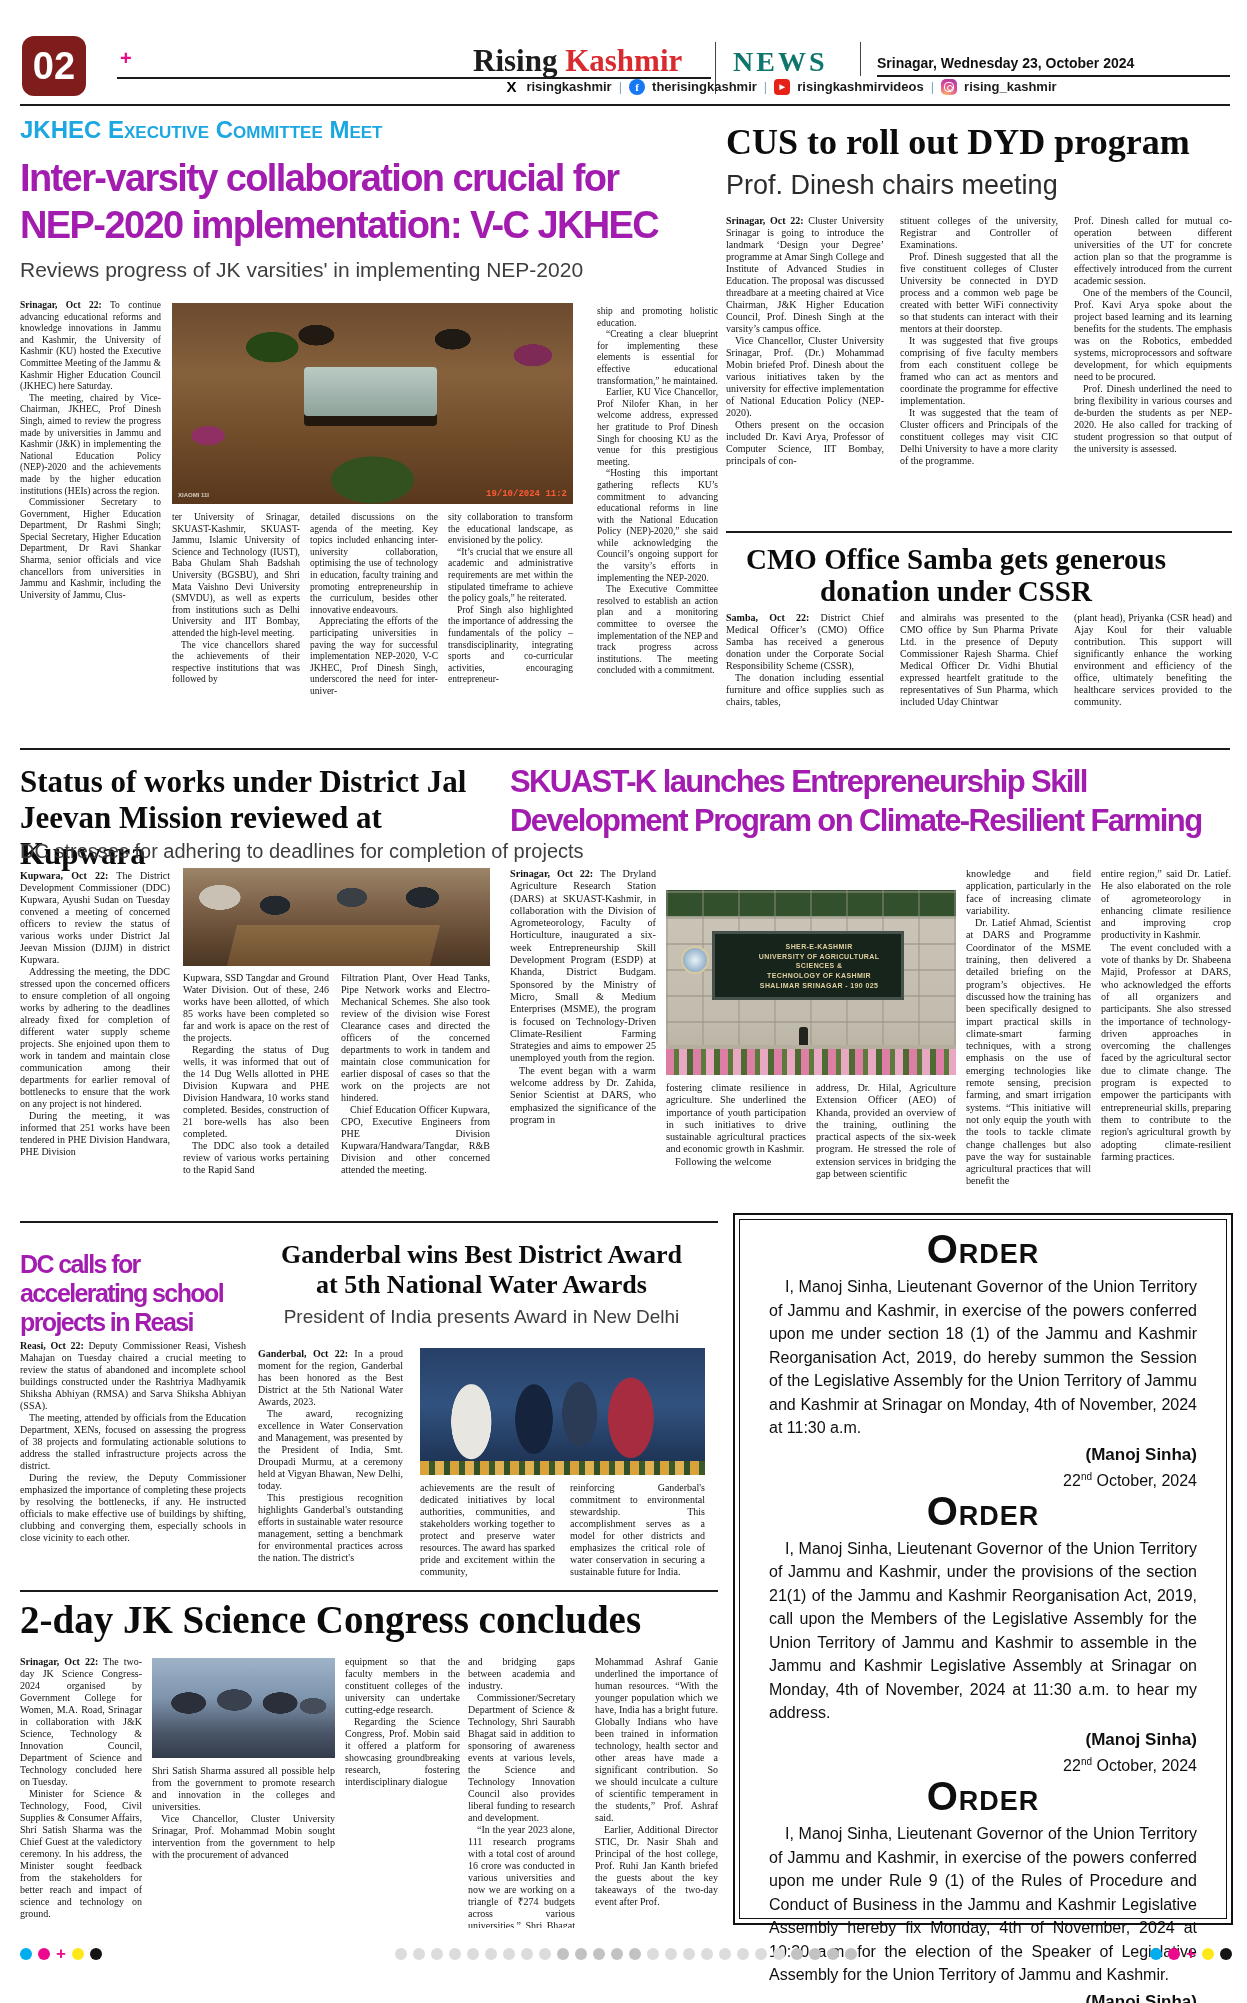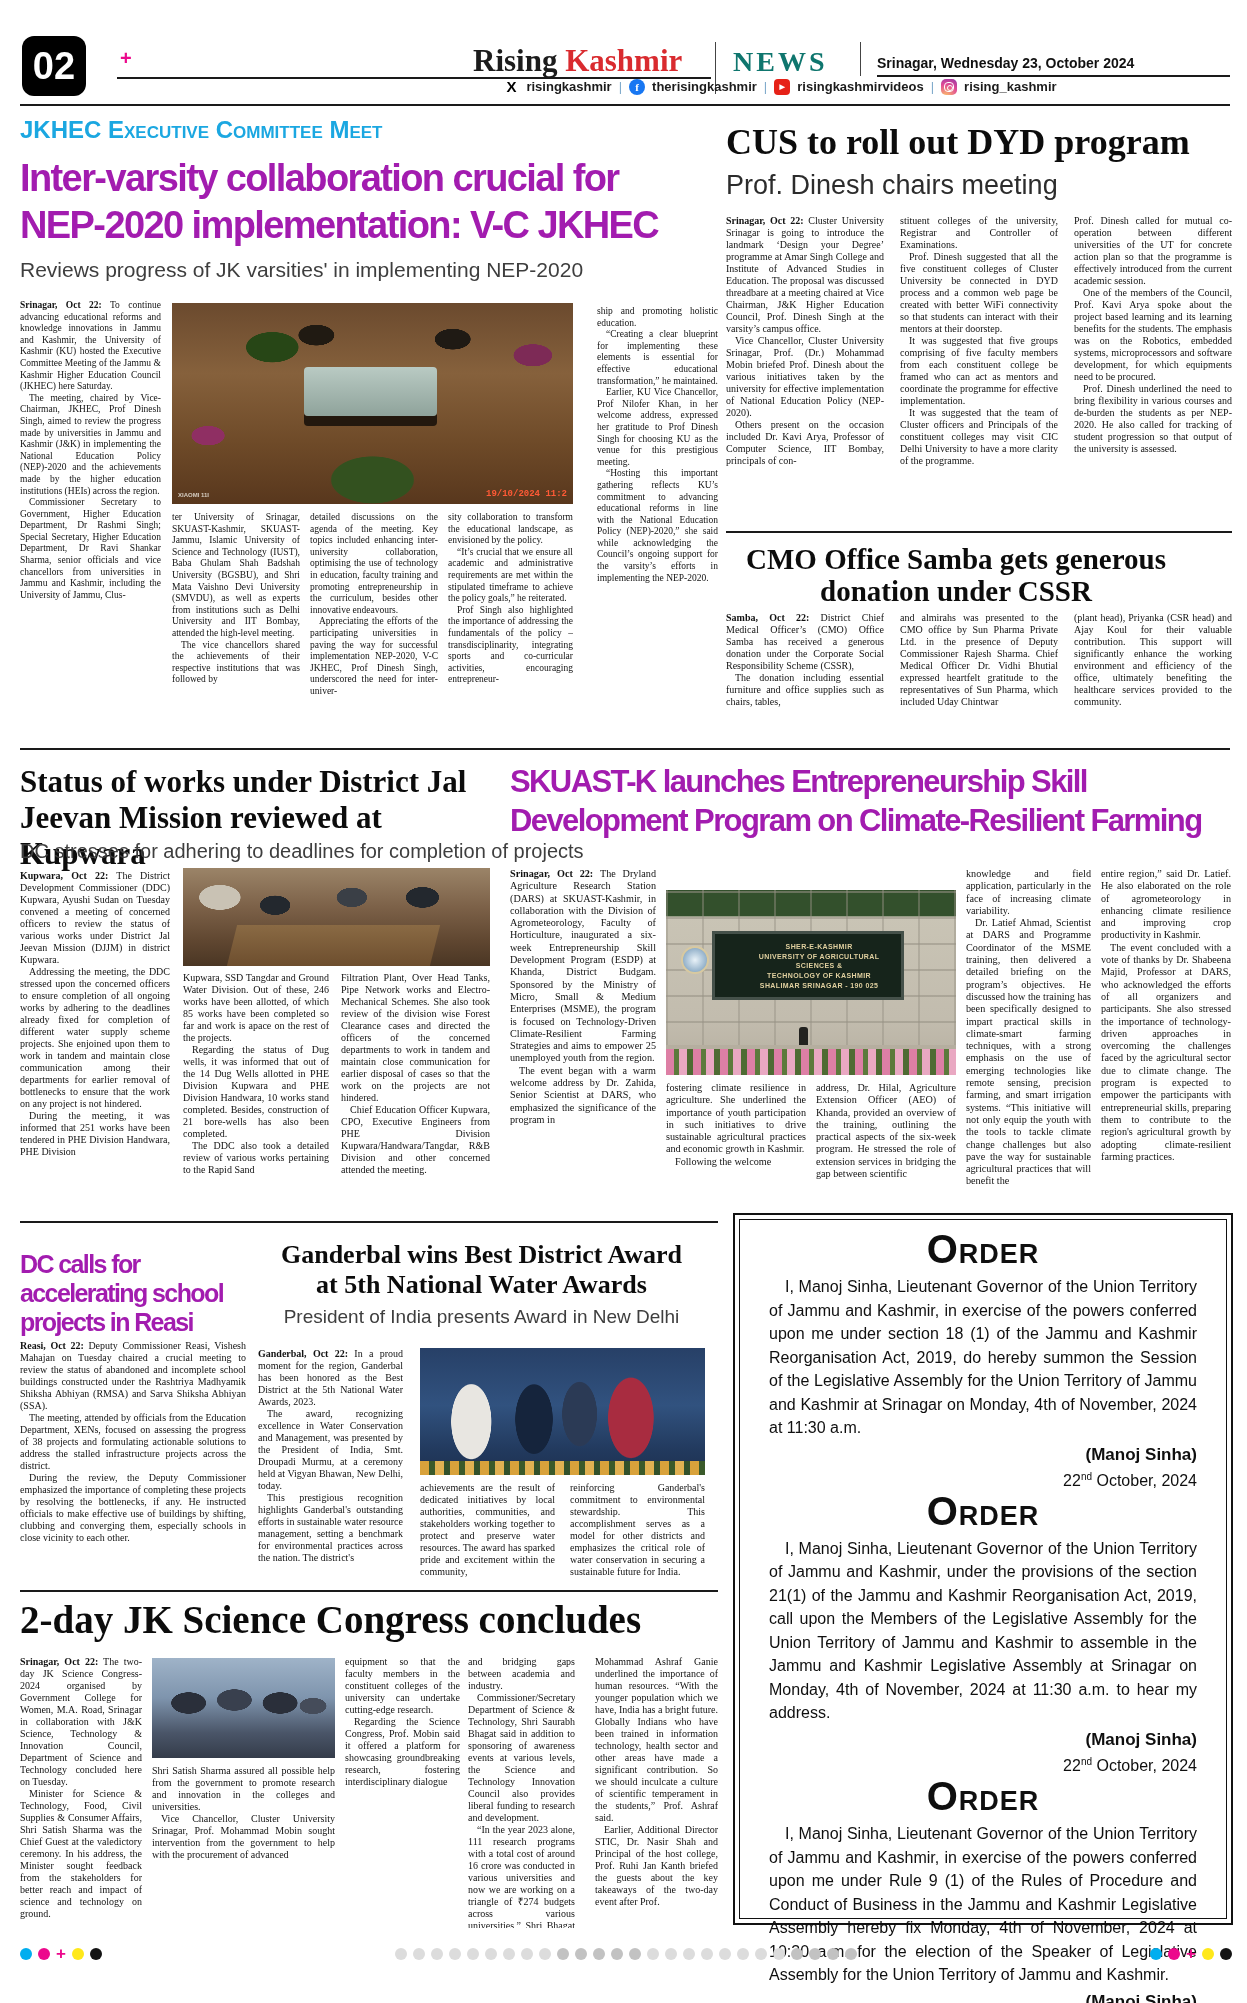--- a/index.html
+++ b/index.html
@@ -1,20 +1,20 @@
 <!DOCTYPE html>
 <html><head>
 <meta charset="utf-8">
 <style>
   html,body{margin:0;padding:0;background:#fff;}
   .page{position:relative;width:1247px;height:2003px;background:#fff;font-family:"Liberation Serif",serif;overflow:hidden;}
   .abs{position:absolute;}
   .rule{position:absolute;background:#1a1a1a;}
   
-  .pagenum{position:absolute;left:22px;top:36px;width:64px;height:60px;background:#000000;border-radius:12px;color:#fff;
+  .pagenum{position:absolute;left:22px;top:36px;width:64px;height:60px;background:#7f1d1d;border-radius:12px;color:#fff;
     font:700 38px/60px "Liberation Sans",sans-serif;text-align:center;}
   .masthead{position:absolute;left:473px;top:44px;font:700 31px/34px "Liberation Serif",serif;color:#1c1c1c;}
   .masthead .red{color:#d92b2f;}
   .newslbl{position:absolute;left:733px;top:46px;font:700 28px/32px "Liberation Serif",serif;letter-spacing:3px;color:#0f766e;}
   .dateline-top{position:absolute;left:877px;top:54px;font:700 14px/18px "Liberation Sans",sans-serif;color:#111;}
   .vbar{position:absolute;width:1px;background:#444;}
   .regcross-top{position:absolute;left:120px;top:48px;color:#ec098c;font:700 20px/20px "Liberation Sans",sans-serif;}
   .social{position:absolute;left:440px;top:78px;width:680px;display:flex;align-items:center;justify-content:center;gap:7px;
     font:700 13px/18px "Liberation Sans",sans-serif;color:#1b1b1b;}
   .sep{color:#7faacb;font-weight:400;}
@@ -170,20 +170,21 @@
   <div class="col small nfi" style="left:448px;top:512px;width:125px;height:206px;">
       <p>sity collaboration to transform the educational landscape, as envisioned by the policy.</p>
       <p>“It’s crucial that we ensure all academic and administrative requirements are met within the stipulated timeframe to achieve the policy goals,” he reiterated.</p>
       <p>Prof Singh also highlighted the importance of addressing the fundamentals of the policy – transdisciplinarity, integrating sports and co-curricular activities, encouraging entrepreneur-</p>
     </div>
   <div class="col small nfi" style="left:597px;top:306px;width:121px;height:412px;">
       <p>ship and promoting holistic education.</p>
       <p>“Creating a clear blueprint for implementing these elements is essential for effective educational transformation,” he maintained.</p>
       <p>Earlier, KU Vice Chancellor, Prof Nilofer Khan, in her welcome address, expressed her gratitude to Prof Dinesh Singh for choosing KU as the venue for this prestigious meeting.</p>
       <p>“Hosting this important gathering reflects KU’s commitment to advancing educational reforms in line with the National Education Policy (NEP)-2020,” she said while acknowledging the Council’s ongoing support for the varsity’s efforts in implementing the NEP-2020.</p>
+      <p>The Executive Committee resolved to establish an action plan and a monitoring committee to oversee the implementation of the NEP and track progress across institutions. The meeting concluded with a commitment.</p>
     </div>
 
   <div class="abs hl hl-serif" style="left:726px;top:122px;width:506px;font-size:36px;line-height:40px;">
     <p>CUS to roll out DYD program</p>
   </div>
   <div class="sub" style="left:726px;top:170px;font-size:27px;font-weight:400;color:#2c2c2c;">Prof. Dinesh chairs meeting</div>
   <div class="col" style="left:726px;top:215px;width:158px;height:312px;">
     <p class="leadp"><b class="dl">Srinagar, Oct 22:</b> <span>Cluster University Srinagar is going to introduce the landmark ‘Design your Degree’ programme at Amar Singh College and Institute of Advanced Studies in Education. The proposal was discussed threadbare at a meeting chaired at Vice Chairman, J&amp;K Higher Education Council, Prof. Dinesh Singh at the varsity’s campus office.</span></p>
     <div>
         <p>Vice Chancellor, Cluster University Srinagar, Prof. (Dr.) Mohammad Mobin briefed Prof. Dinesh about the various initiatives taken by the university for effective implementation of National Education Policy (NEP-2020).</p>

